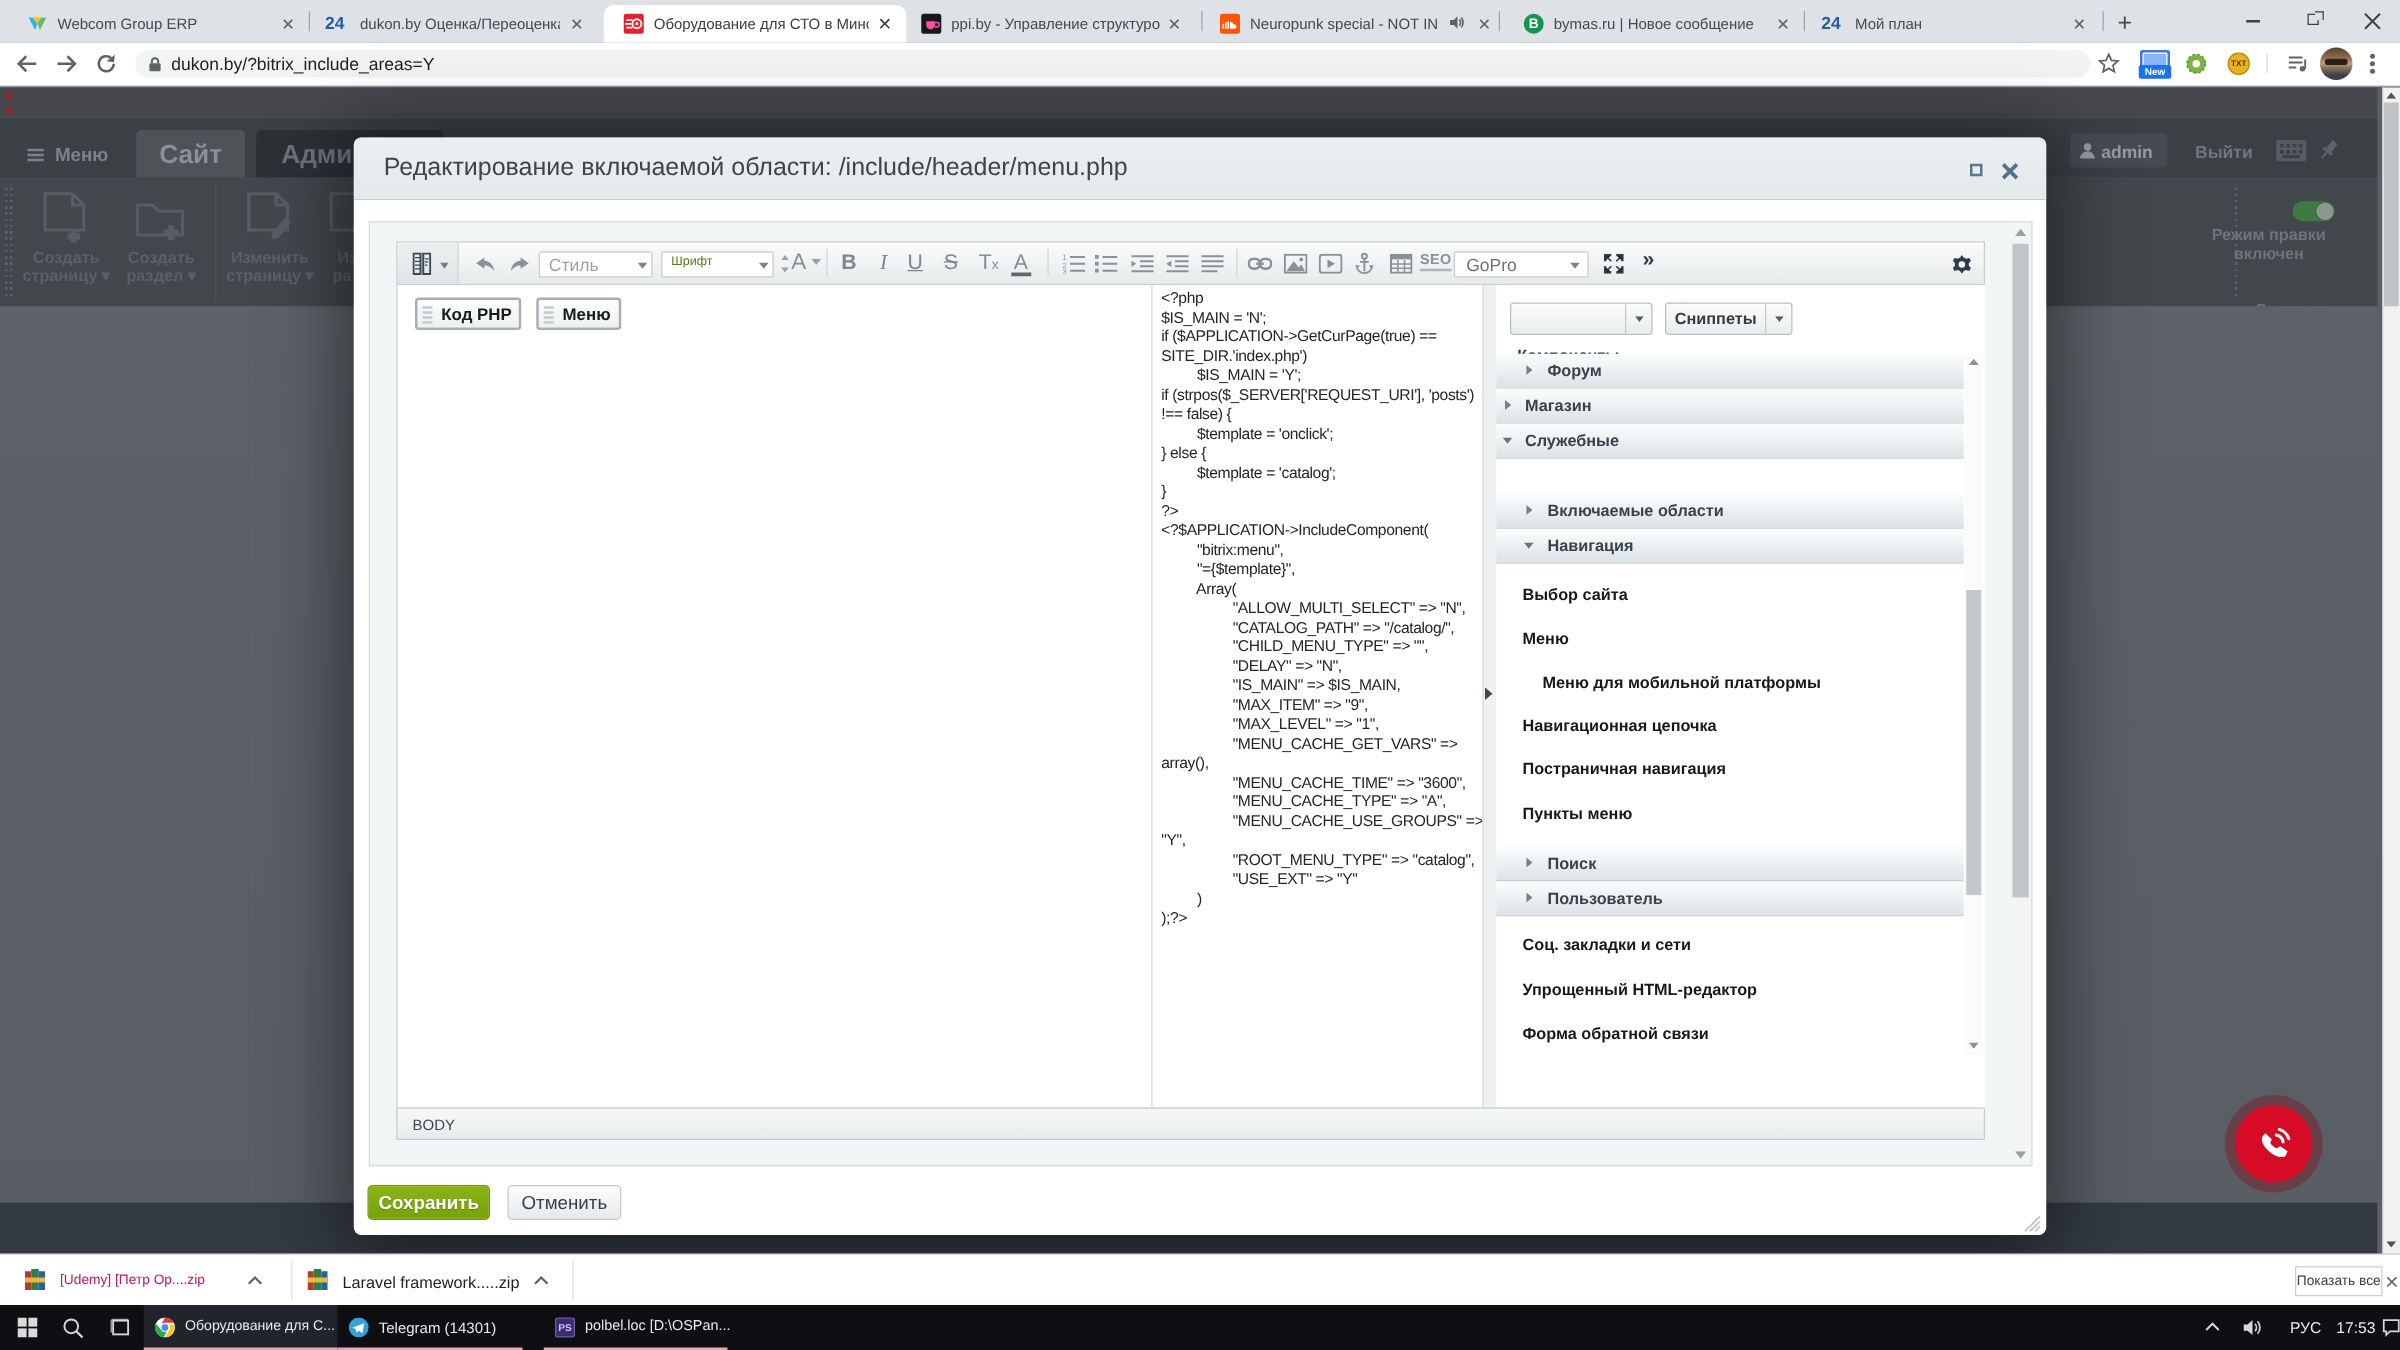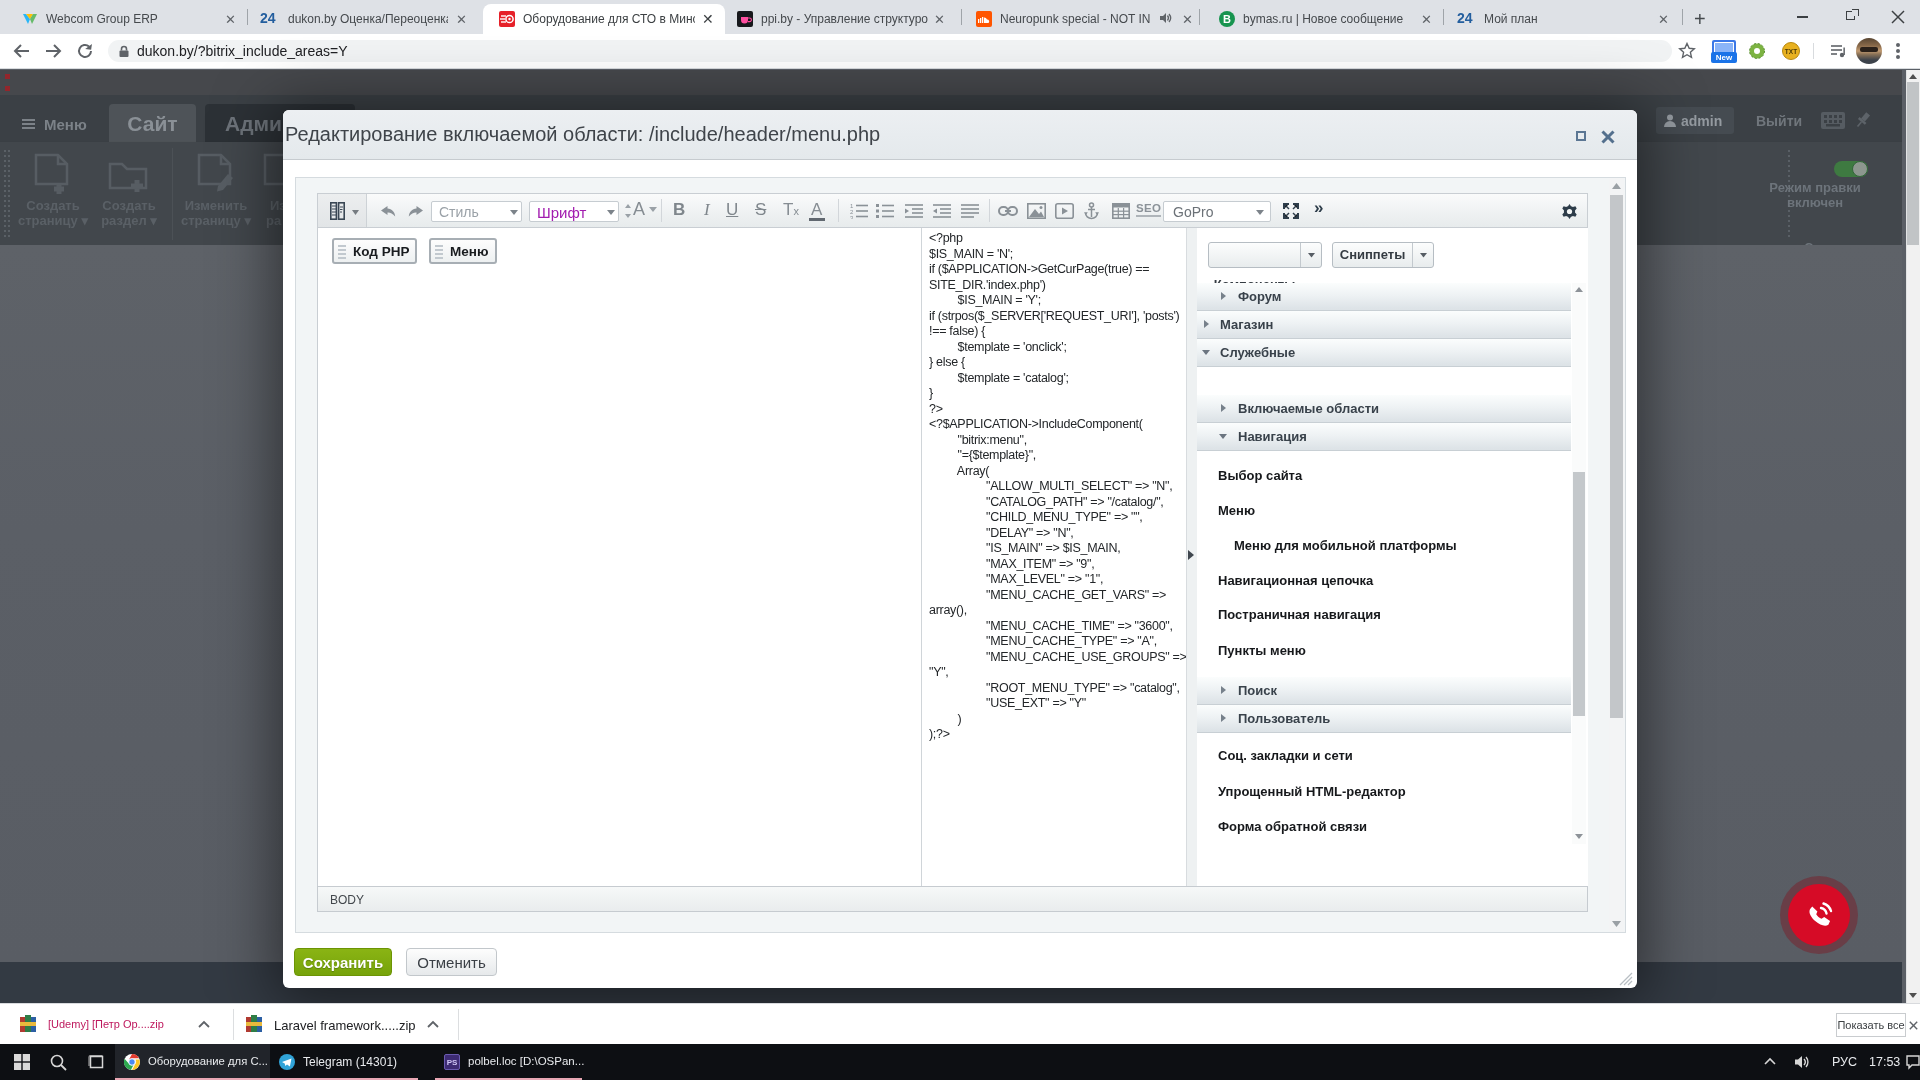--- a/index.html
+++ b/index.html
@@ -257,21 +257,21 @@
   <div class="abs" style="left:1px;top:12px;width:12px;height:163px;background:#c1c4c6;"></div>
   <svg class="abs" style="left:3px;top:923px;" width="8" height="5">
         <polygon points="0,0 8,0 4,5" fill="#505050"></polygon>
       </svg>
   <div class="abs" style="left:0;top:0;width:1px;height:933px;background:#e2e3e4;"></div>
 </div>
 
 <div class="abs" id="modal" style="left:283px;top:110px;width:1354px;height:878px;background:#ffffff;border-radius:6px;box-shadow:0 6px 60px 8px rgba(0,0,0,0.5);">
 
   <div class="abs" style="left:0;top:0;width:1354px;height:50px;background:linear-gradient(180deg,#eceff2 0%,#e4e9ec 100%);border-bottom:1px solid #c6cbcf;border-radius:6px 6px 0 0;"></div>
-  <div class="abs" style="left:2px;top:13px;font-size:20px;color:#3f444a;">Редактирование включаемой области: /include/header/menu.php</div>
+  <div class="abs" style="left:24px;top:13px;font-size:20px;color:#3f444a;">Редактирование включаемой области: /include/header/menu.php</div>
   <div class="abs" style="left:1293px;top:21px;width:10px;height:10px;border:2px solid #5b7693;"></div>
   <svg class="abs" style="left:1318px;top:20px;" width="14" height="14">
         <g stroke="#54708d" stroke-width="3">
           <line x1="1.5" y1="1.5" x2="12.5" y2="12.5"></line>
           <line x1="12.5" y1="1.5" x2="1.5" y2="12.5"></line>
         </g>
       </svg>
 
   <div class="abs" style="left:12px;top:67px;width:1331px;height:756px;background:#f2f5f6;border:1px solid #d5dbdf;"></div>
 
@@ -304,21 +304,21 @@
         </svg>
 
     <div class="abs" style="left:113px;top:7px;width:91px;height:21px;background:#fff;border:1px solid #c6ccd1;border-radius:2px;">
       <div class="abs" style="left:7px;top:2px;font-size:14px;color:#9aa1a7;">Стиль</div>
       <svg class="abs" style="left:78px;top:8px;" width="8" height="5">
             <polygon points="0,0 8,0 4,5" fill="#7c838a"></polygon>
           </svg>
     </div>
 
     <div class="abs" style="left:211px;top:7px;width:90px;height:21px;background:#fff;border:1px solid #c6ccd1;border-radius:2px;">
-      <div class="abs" style="left:7px;top:2px;font-size:15px;color:#a21caf;">Шрифт</div>
+      <div class="abs" style="left:7px;top:2px;font-size:10px;color:#4d7c0f;">Шрифт</div>
       <svg class="abs" style="left:77px;top:8px;" width="8" height="5">
             <polygon points="0,0 8,0 4,5" fill="#7c838a"></polygon>
           </svg>
     </div>
 
     <svg class="abs" style="left:307px;top:10px;" width="6" height="14">
           <polygon points="3,0 6,4 0,4" fill="#9aa1a7"></polygon>
           <polygon points="0,10 6,10 3,14" fill="#9aa1a7"></polygon>
         </svg>
     <div class="abs" style="left:315px;top:5px;font-size:18px;color:#868d93;">A</div>

